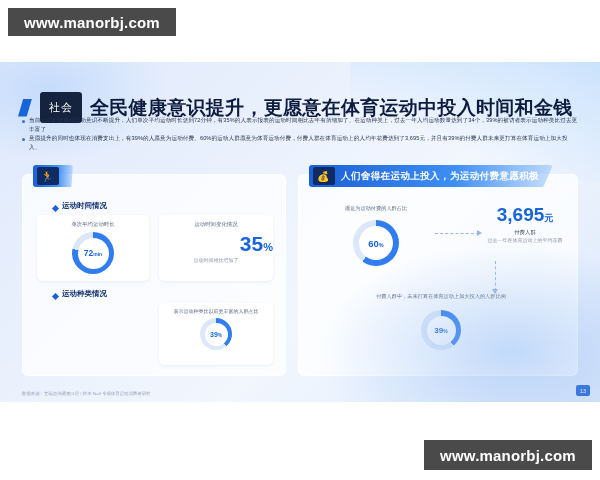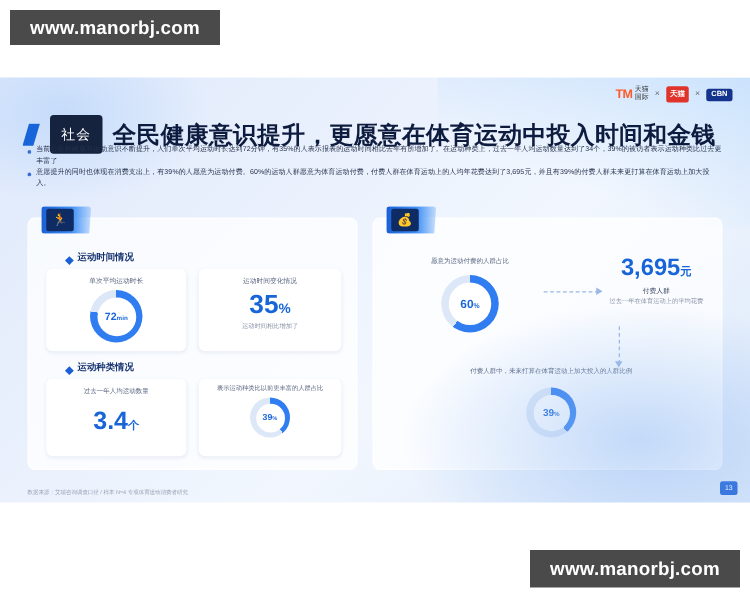--- a/index.html
+++ b/index.html
@@ -83,30 +83,20 @@
 
 <div class="page">
 
   <div class="wm wm-top">www.manorbj.com</div>
   <div class="wm wm-bot">www.manorbj.com</div>
 
   <div class="slide">
     <div class="slide-deco1"></div>
     <div class="slide-deco2"></div>
 
-    <div class="logos">
-      <div class="logo-tm">
-        <span class="tmw">TM</span>
-        <span class="tmc">天猫<br>国际</span>
-      </div>
-      <span class="logo-x">×</span>
-      <span class="logo-red">天猫</span>
-      <span class="logo-x">×</span>
-      <span class="logo-blue">CBN</span>
-    </div>
 
     <div class="titlebar">
       <div class="tick"></div>
       <div class="badge-soc">社会</div>
       <div class="maintitle">全民健康意识提升，更愿意在体育运动中投入时间和金钱</div>
     </div>
 
     <div class="bullets">
       <div class="bul">
         <div class="dot"></div>
@@ -137,56 +127,51 @@
               <span style="font-size:8.5px;font-weight:bold;color:#1765d8;">
                 <span>72</span><span style="font-size:5px">min</span>
               </span>
             </div>
           </div>
         </div>
       </div>
 
       <div class="card" style="left:136px; top:40px; width:114px; height:66px;">
         <div style="text-align:center; font-size:5.4px; color:#59657f; margin-top:6px;">运动时间变化情况</div>
-        <div style="text-align:center; margin-top:4px;">
+        <div style="text-align:right; margin-top:4px;">
           <span style="font-size:21px;font-weight:bold;color:#1765d8;">35</span><span style="font-size:11px;font-weight:bold;color:#1765d8;">%</span>
         </div>
         <div class="capt" style="margin-top:1px;">运动时间相比增加了</div>
       </div>
 
       <div class="sublabel" style="left:30px; top:114px;">
         <div class="sq"></div>
         <div class="st">运动种类情况</div>
       </div>
 
-      <div class="card" style="left:14px; top:128px; width:112px; height:62px;">
-        <div style="text-align:center; font-size:5.2px; color:#59657f; margin-top:6px;">过去一年人均运动数量</div>
-        <div style="text-align:center; margin-top:10px;">
-          <span style="font-size:20px;font-weight:bold;color:#1765d8;">3.4</span><span style="font-size:9px;font-weight:bold;color:#1765d8;">个</span>
-        </div>
-      </div>
 
       <div class="card" style="left:136px; top:128px; width:114px; height:62px;">
         <div style="text-align:center; font-size:5px; color:#59657f; margin-top:5px; padding:0 6px; line-height:1.4;">表示运动种类比以前更丰富的人群占比</div>
         <div style="display:flex;align-items:center;justify-content:center;margin-top:3px;">
           <div class="donut" style="width:32px;height:32px;background:conic-gradient(#2f7df0 0 39%, #dce7f7 39% 100%);">
             <div class="donut-in" style="width:23px;height:23px;">
               <span style="font-size:7px;font-weight:bold;color:#1765d8;">
                 <span>39</span><span style="font-size:4.5px">%</span>
               </span>
             </div>
           </div>
         </div>
       </div>
     </div>
 
     <div class="panel panel-r">
       <div class="phead">
         <div class="phead-bg"></div>
         <div class="icon">💰</div>
+        <div class="ptxt">人们舍得在运动上投入，为运动付费意愿积极</div>
       </div>
 
       <div style="position:absolute; left:18px; top:30px; width:118px;">
         <div style="text-align:center; font-size:5.2px; color:#59657f;">愿意为运动付费的人群占比</div>
         <div style="display:flex;align-items:center;justify-content:center;margin-top:8px;">
           <div class="donut" style="width:46px;height:46px;background:conic-gradient(#2f7df0 0 60%, #dce7f7 60% 100%);">
             <div class="donut-in" style="width:34px;height:34px;">
               <span style="font-size:9.5px;font-weight:bold;color:#1765d8;">
                 <span>60</span><span style="font-size:5.5px">%</span>
               </span>

